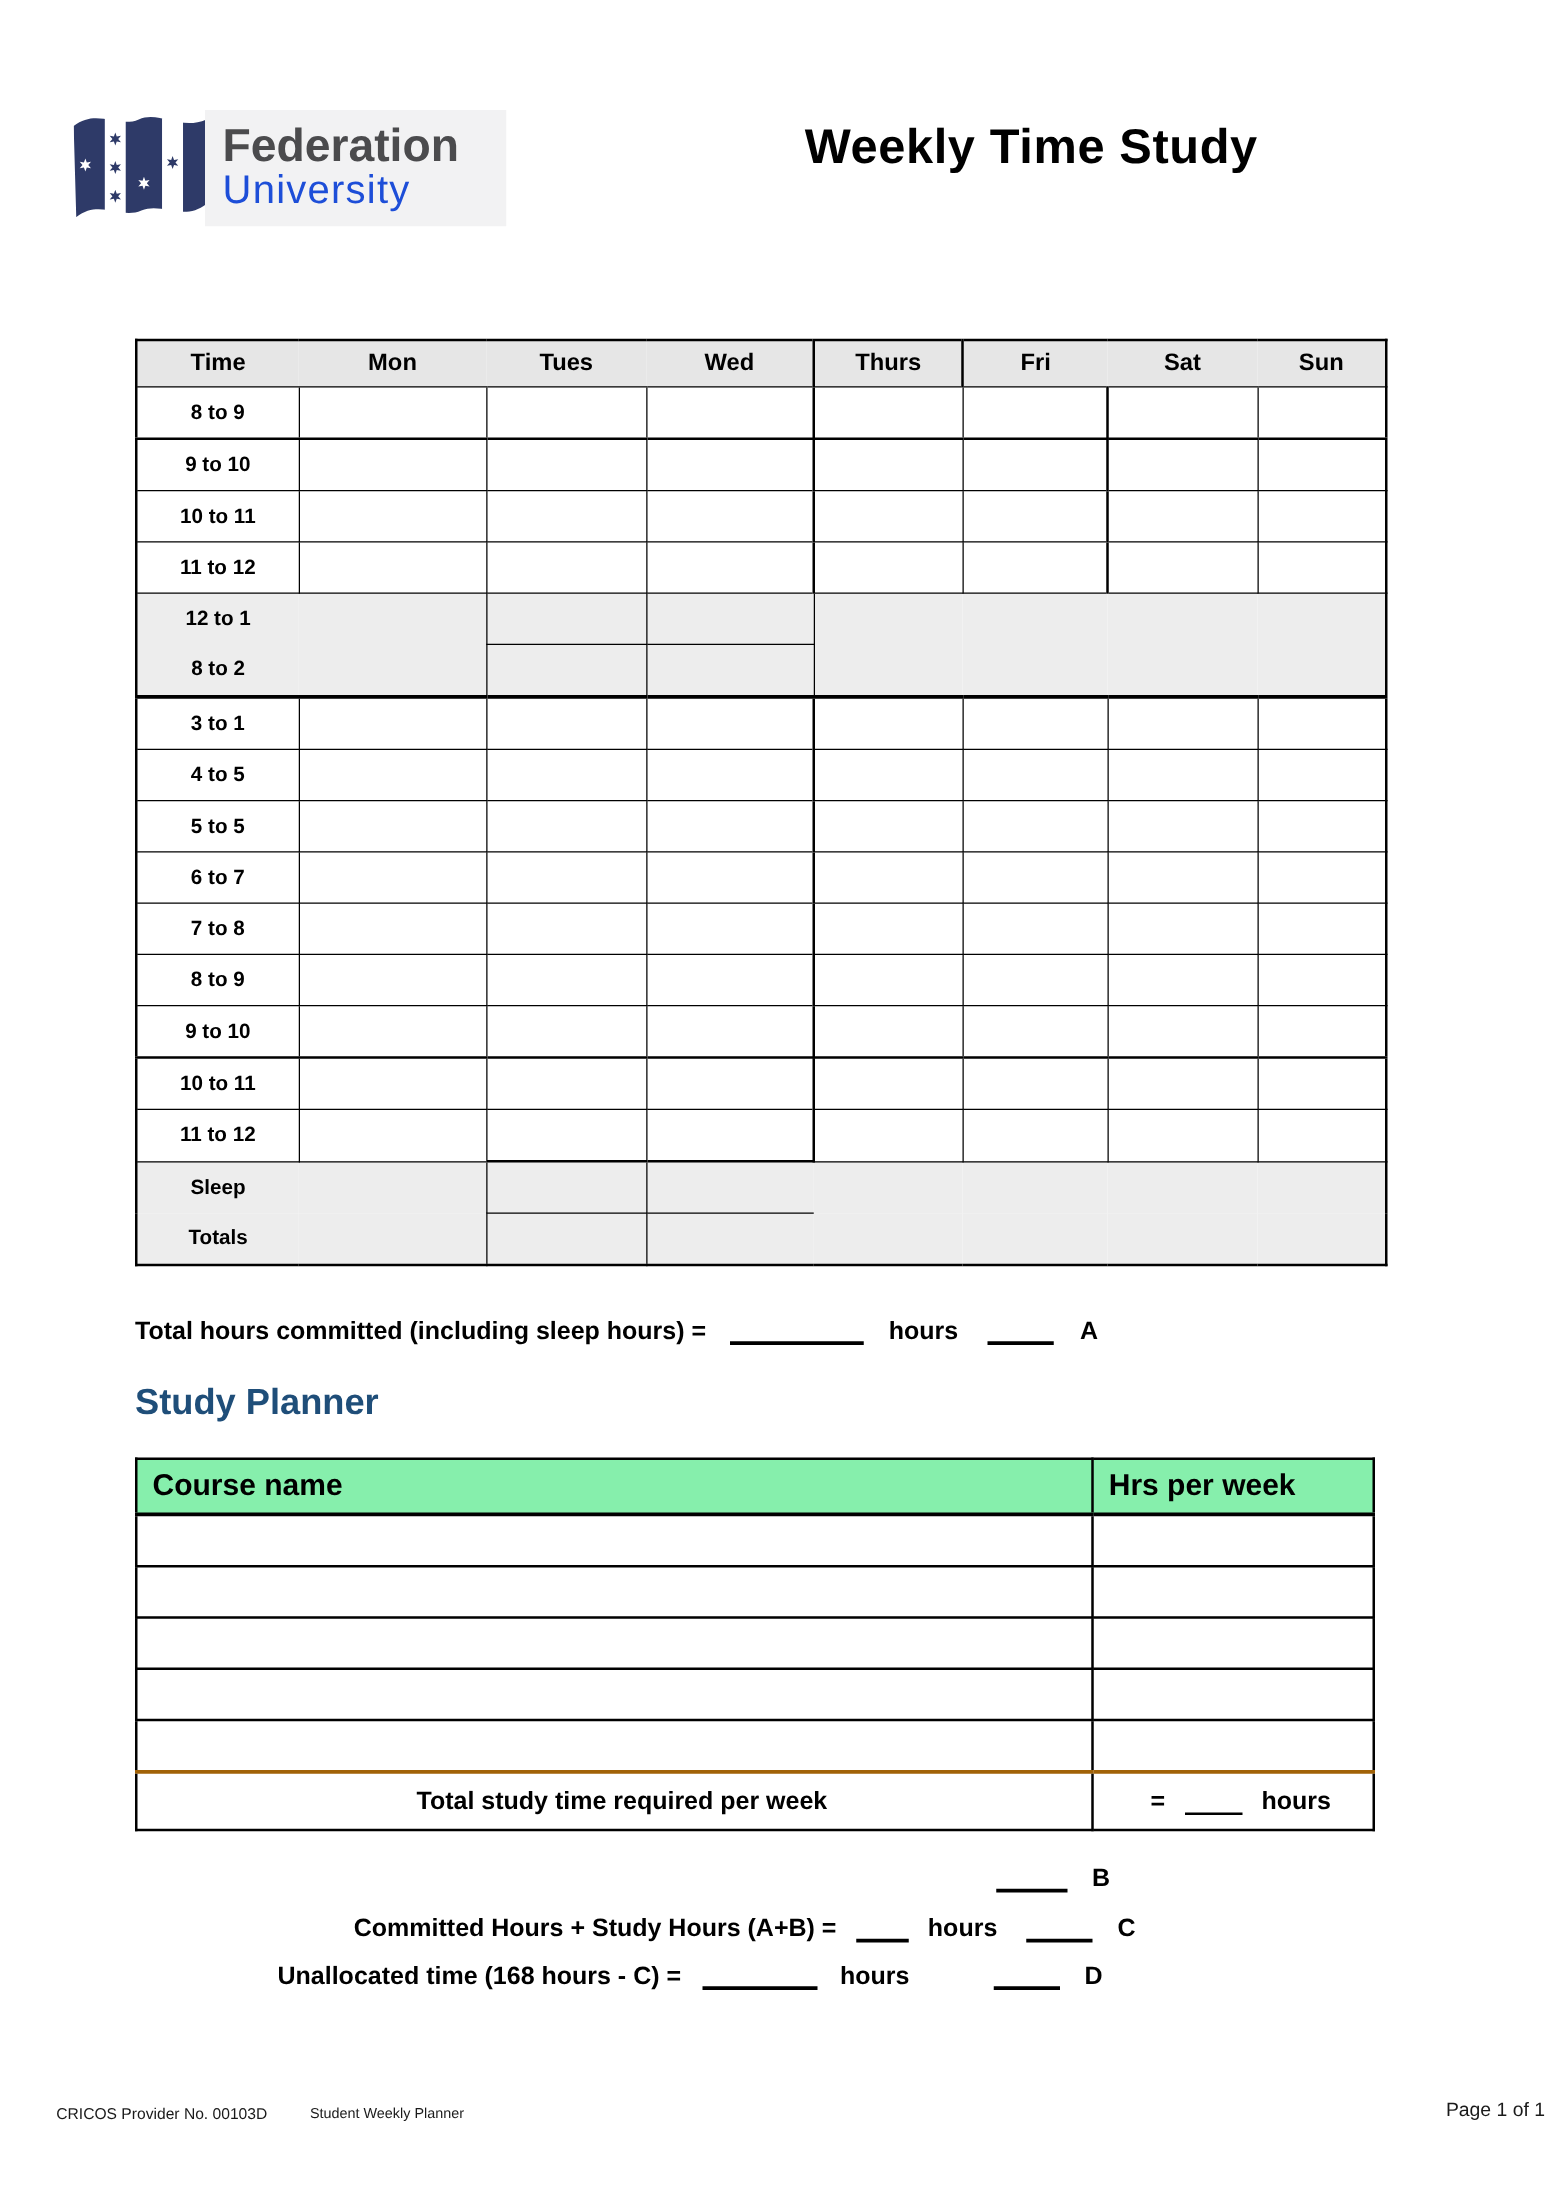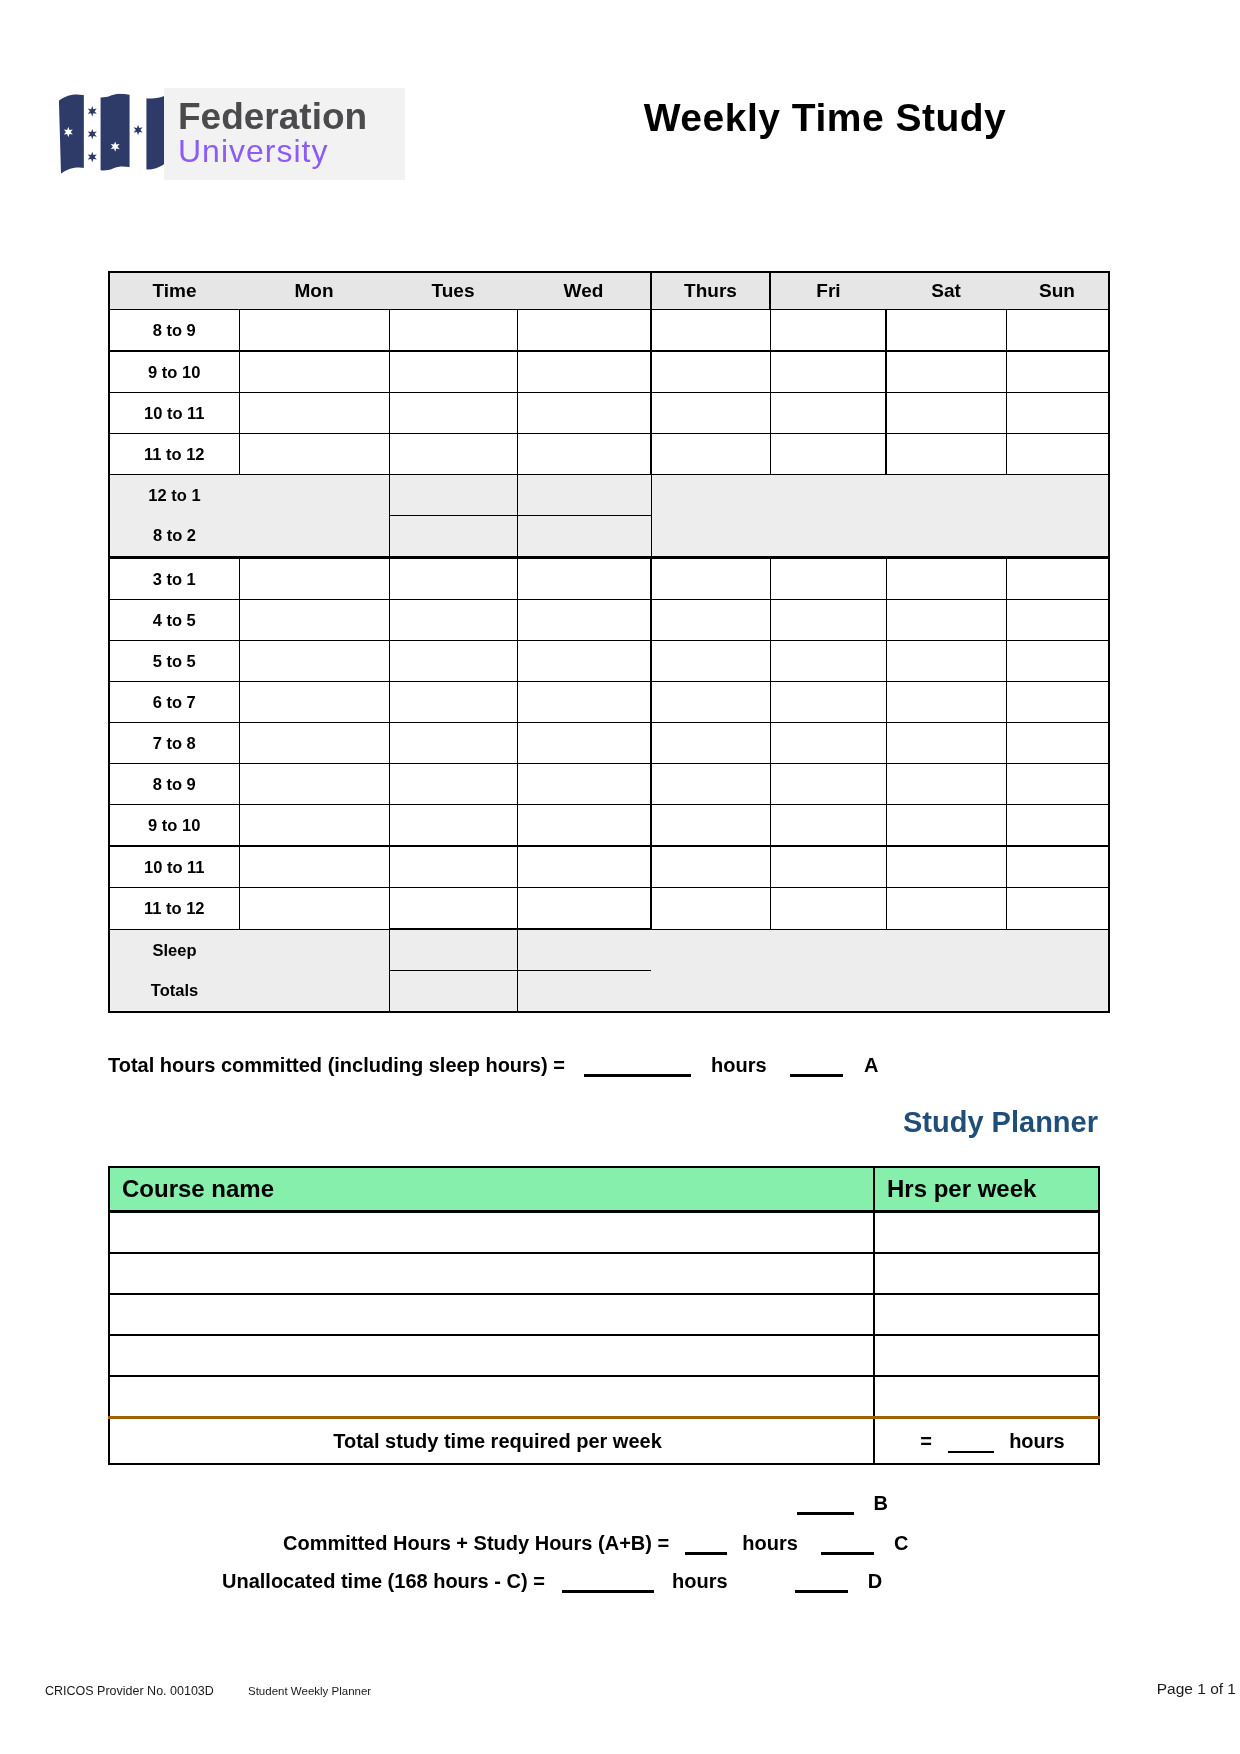--- a/index.html
+++ b/index.html
@@ -4,21 +4,21 @@
 <style>
   html,body{margin:0;padding:0;background:#fff;}
   .page{
     position:relative;width:1240px;height:1754px;background:#ffffff;
     font-family:"Liberation Sans","DejaVu Sans",sans-serif;color:#000;overflow:hidden;padding-left:44px;
   }
   
   .logo{position:absolute;left:52px;top:82px;display:flex;align-items:center;}
   .logo-text{background:#f2f2f3;padding:10px 38px 12px 14px;margin-left:-6px;}
   .logo-line1{font-size:37px;font-weight:bold;color:#4b4b4d;line-height:1.0;}
-  .logo-line2{font-size:32px;font-weight:400;color:#8b5cf6;line-height:1.05;letter-spacing:1px;}
+  .logo-line2{font-size:32px;font-weight:400;color:#1d4ed8;line-height:1.05;letter-spacing:1px;}
   
   .doc-title{position:absolute;left:590px;top:96px;width:470px;text-align:center;
     font-size:39px;font-weight:bold;letter-spacing:0.5px;}
   
   .tt-wrap{position:absolute;left:108px;top:271px;}
   table.tt{border-collapse:collapse;table-layout:fixed;width:1000px;border:2px solid #000;}
   table.tt th{background:#e6e6e6;height:36px;font-size:19px;font-weight:bold;
     border:none;border-bottom:1px solid #000;text-align:center;padding:0;}
   table.tt th.c3,table.tt th.c4{border-right:2px solid #000;}
   table.tt td{height:40px;border:1px solid #000;font-size:16.5px;font-weight:bold;
@@ -28,21 +28,21 @@
   table.tt tr.thickb td{border-bottom:2.5px solid #000;}
   table.tt tr.twb td.c2,table.tt tr.twb td.c3{border-bottom:2.5px solid #000;}
   table.tt tr.shaded td{border:none;background:#ededed;}
   table.tt tr.shaded td.c2,table.tt tr.shaded td.c3{border:1px solid #000;background:#ededed;}
   table.tt tr.shaded.nowr td.c3{border-right:none;}
   table.tt tr.shaded.thickb td{border-bottom:3px solid #000;}
   
   .total-line{position:absolute;left:108px;top:1054px;font-size:20px;font-weight:bold;white-space:nowrap;}
   .blank{display:inline-block;border-bottom:3px solid #000;vertical-align:-5px;height:0.9em;}
   
-  .sp-heading{position:absolute;left:108px;top:1106px;width:990px;text-align:right;
+  .sp-heading{position:absolute;left:108px;top:1106px;width:990px;text-align:left;
     font-size:29px;font-weight:bold;color:#1F4E79;}
   .sp-wrap{position:absolute;left:108px;top:1166px;}
   table.sp{border-collapse:collapse;table-layout:fixed;width:990px;border:2.5px solid #000;}
   table.sp th{background:#86efac;height:42px;font-size:24px;font-weight:bold;text-align:left;
     padding:0 0 0 12px;border:2px solid #000;border-bottom:3px solid #000;}
   table.sp td{height:39px;border:2px solid #000;background:#fff;padding:0 0 0 12px;
     font-size:20px;font-weight:bold;}
   table.sp tr.sp-total td{height:44px;border-top:3px solid #a16207;text-align:center;}
   
   .sum-line{position:absolute;font-size:20px;font-weight:bold;white-space:nowrap;}

